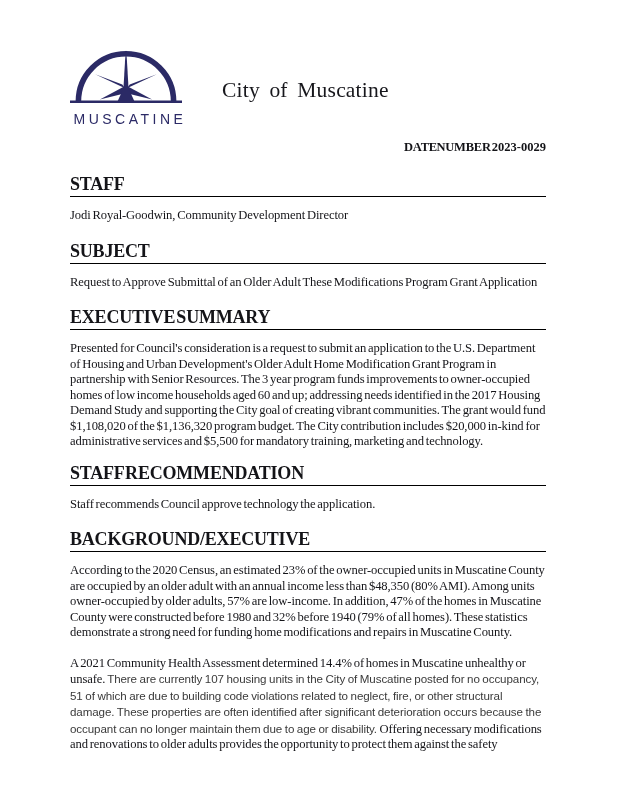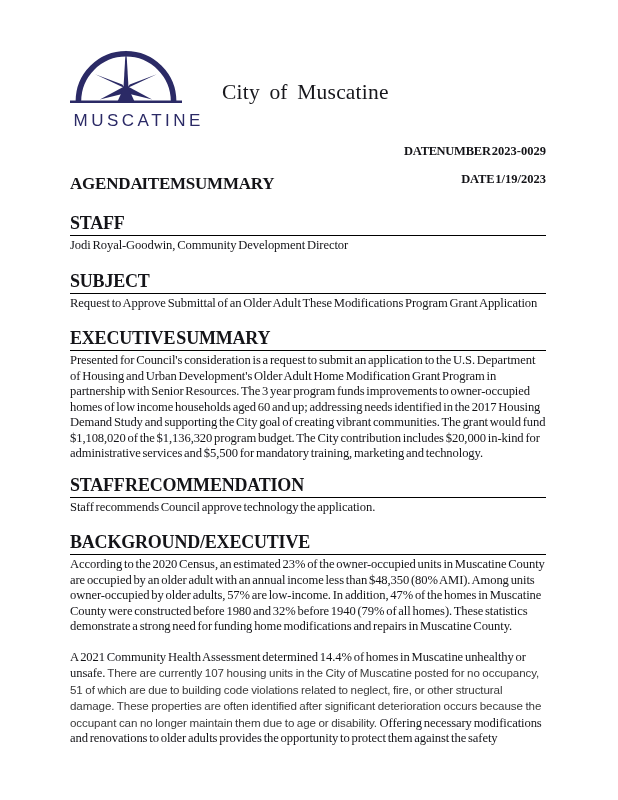--- a/index.html
+++ b/index.html
@@ -5,21 +5,21 @@
   html,body { margin:0; padding:0; background:#ffffff; }
   .page {
     width:618px; height:800px; background:#ffffff; box-sizing:border-box;
     padding:47px 72px 0 70px; position:relative; overflow:hidden;
     font-family:"Liberation Serif", serif; color:#141418;
   }
   
   .masthead { display:flex; align-items:center; }
   .logo-block { width:112px; flex:0 0 112px; text-align:center; }
   .logo-wordmark {
-    font-family:"Liberation Sans", sans-serif; font-size:17px; letter-spacing:3.5px;
+    font-family:"Liberation Sans", sans-serif; font-size:14px; letter-spacing:3.5px;
     color:#2b2a66; margin-top:-2px; text-indent:3.5px; white-space:nowrap;
   }
   .city-title {
     font-size:21.5px; font-weight:400; margin:17px 0 10px 40px;
     word-spacing:4px; letter-spacing:0.2px; color:#17171c;
   }
   
   .meta-number-row { text-align:right; margin-top:13px; font-size:12.5px; font-weight:bold; }
   .squish { word-spacing:-3.4px; letter-spacing:-0.2px; }
   .meta-value { margin-left:1px; }
@@ -28,21 +28,21 @@
   .meta-date { font-size:12.5px; font-weight:bold; }
   
   .section { margin-top:17px; }
   .section-first { margin-top:19px; }
   .section-tight { margin-top:13px; }
   .section-heading {
     font-size:18px; font-weight:bold; letter-spacing:-0.2px; word-spacing:-3.2px;
     border-bottom:1.2px solid #000; padding-bottom:1px;
   }
   .section-body {
-    font-size:12.6px; line-height:15.5px; margin-top:2px;
+    font-size:12.6px; line-height:15.5px; margin-top:11px;
     word-spacing:-1.2px; letter-spacing:-0.1px;
   }
   .para2 { margin-top:15px; }
   .sans-run {
     font-family:"Liberation Sans", sans-serif; font-size:11.6px; color:#3a3a3a;
     word-spacing:-0.5px; letter-spacing:-0.1px;
   }
 </style>
 </head>
 <body>
@@ -63,26 +63,20 @@
       </svg>
       <div class="logo-wordmark">MUSCATINE</div>
     </div>
     <h1 class="city-title">City of Muscatine</h1>
   </header>
 
   <div class="meta-number-row">
     <span class="squish">DATE NUMBER</span><span class="meta-value">2023-0029</span>
   </div>
 
-  <div class="title-row">
-    <h2 class="doc-title">AGENDA ITEM SUMMARY</h2>
-    <div class="meta-date">
-      <span class="squish">DATE</span><span class="meta-value">1/19/2023</span>
-    </div>
-  </div>
 
   <section class="section section-first">
     <div class="section-heading">STAFF</div>
     <div class="section-body">Jodi Royal-Goodwin, Community Development Director</div>
   </section>
 
   <section class="section">
     <div class="section-heading">SUBJECT</div>
     <div class="section-body">Request to Approve Submittal of an Older Adult These Modifications Program Grant Application</div>
   </section>

